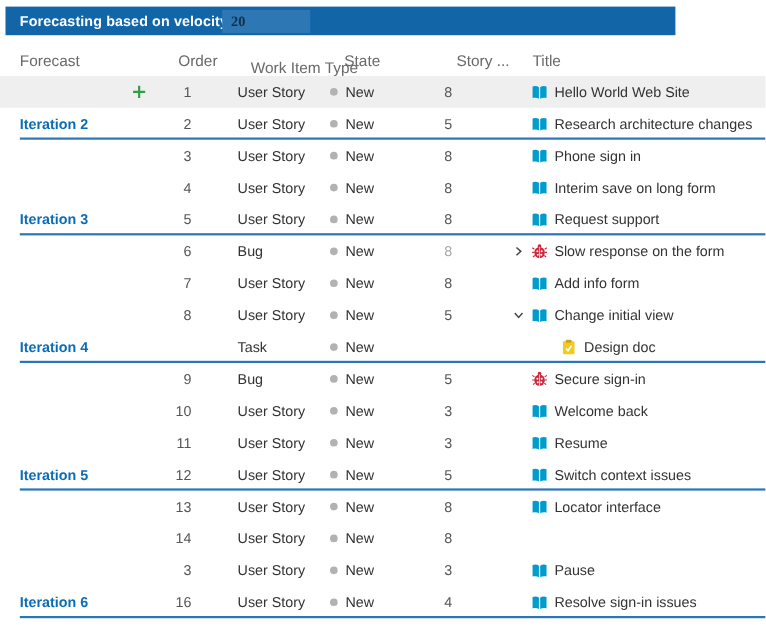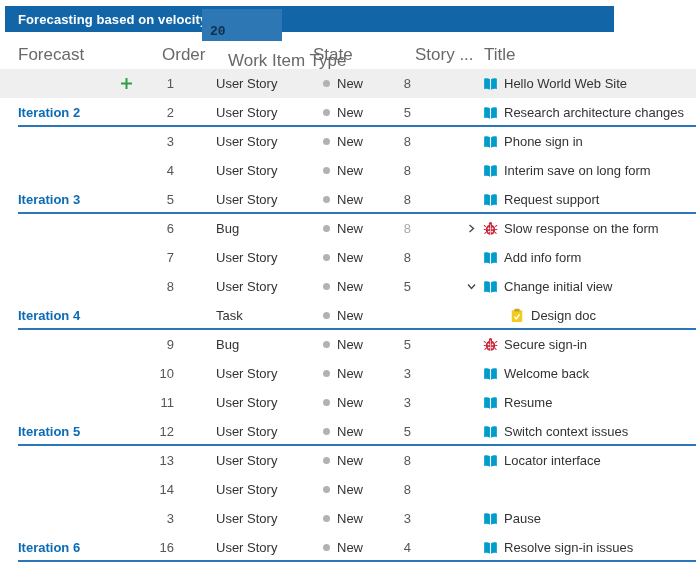--- a/index.html
+++ b/index.html
@@ -10,38 +10,38 @@
   }
   
   .titlebar{
     position:absolute;left:5px;top:6px;width:609px;height:26px;
     background:var(--bar-bg,#1266A8);display:flex;align-items:center;
   }
   .titlebar-label{color:#fff;font-size:13px;font-weight:700;padding-left:13px;letter-spacing:.1px;}
   .velocity-input{
     position:absolute;left:197px;top:3px;width:72px;height:20px;
     background:var(--input-bg,#2C77B4);border:none;outline:none;
-    color:#13304A;font-size:13px;font-weight:700;padding:12px 0 0 8px;
-    font-family:Liberation Mono, monospace;
+    color:#13304A;font-size:13px;font-weight:700;padding:1px 0 0 8px;
+    font-family:Liberation Serif, serif;
   }
   
-  .grid-head{position:absolute;top:40px;left:0;right:0;height:29px;font-size:17px;color:#696969;}
+  .grid-head{position:absolute;top:40px;left:0;right:0;height:29px;font-size:14px;color:#696969;}
   .grid-head .hcell{position:absolute;top:0;bottom:0;display:flex;align-items:center;white-space:nowrap;}
   .h-forecast{left:18px;} .h-order{left:162px;} .h-type{left:228px;margin-top:12px;}
   .h-state{left:313px;} .h-points{left:415px;} .h-title{left:484px;}
   
   #rows{position:absolute;top:69px;left:0;right:0;}
   .row{position:relative;height:29px;font-size:13px;color:#333;}
   .row.shaded{background:var(--shade-bg,#EFEFEF);}
   .cell{position:absolute;top:0;bottom:0;display:flex;align-items:center;white-space:nowrap;}
   .c-forecast{left:18px;width:140px;color:var(--accent,#0B6CB5);font-weight:700;}
   .c-add{left:112px;width:28px;justify-content:center;cursor:pointer;}
   .c-order{left:128px;width:46px;justify-content:flex-end;color:#565656;}
   .c-type{left:216px;width:95px;}
-  .c-state{left:319px;width:90px;padding-left:4px;box-sizing:border-box;text-align:center;}
+  .c-state{left:296px;width:90px;padding-left:4px;box-sizing:border-box;text-align:center;}
   .state-dot{width:7px;height:7px;border-radius:50%;background:var(--dot,#B2B2B2);margin-right:7px;flex:none;}
   .c-points{left:380px;width:31px;justify-content:flex-end;color:#565656;}
   .c-points.muted{color:#A8A8A8;}
   .c-title{left:460px;right:0;}
   .chevron{width:22px;height:100%;display:flex;align-items:center;justify-content:center;flex:none;}
   .indent-sp{width:27px;flex:none;display:none;}
   .c-title.indent .indent-sp{display:block;}
   .wi-icon{width:16px;height:16px;display:flex;align-items:center;justify-content:center;margin-right:6px;flex:none;}
   .title-text{color:#333;}
   .fline{position:absolute;left:18px;right:0;bottom:0;height:2px;background:var(--line,#2A76B9);z-index:2;}

